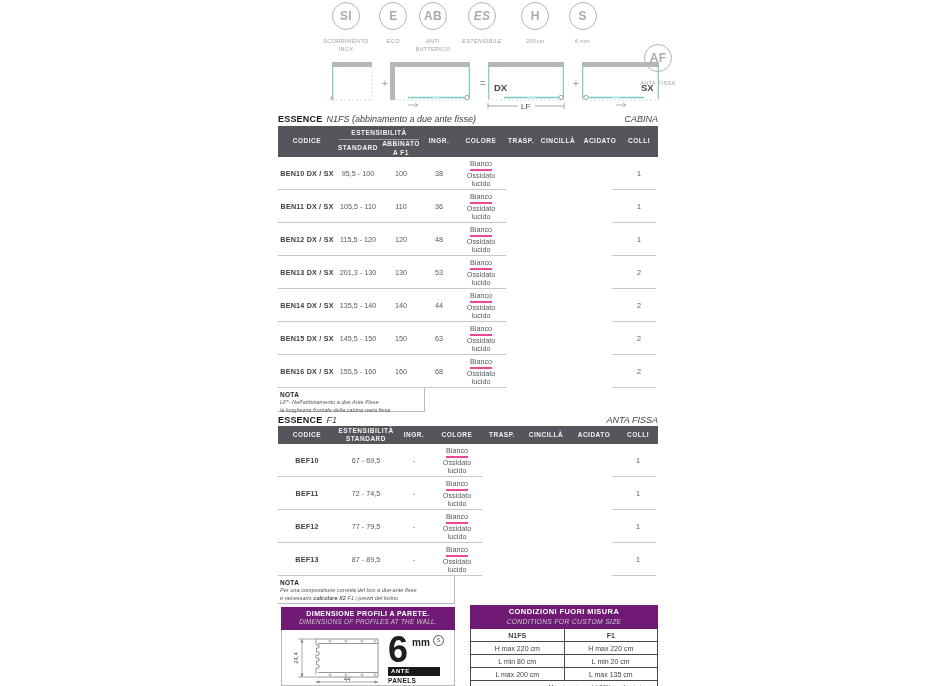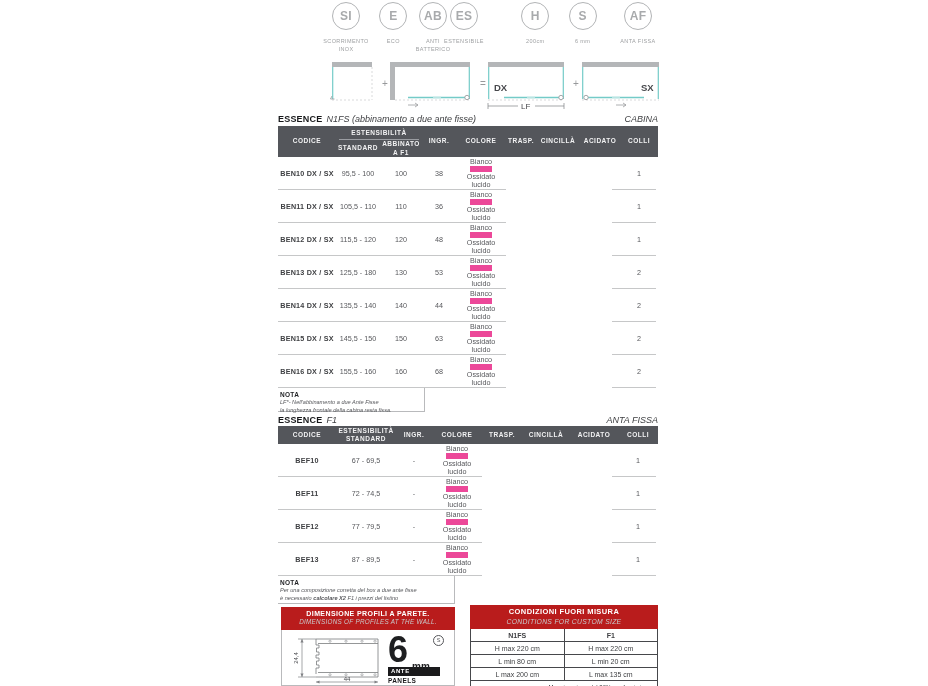--- a/index.html
+++ b/index.html
@@ -37,45 +37,45 @@
   .w2-codice{width:58px}.w2-est{width:60px}.w2-ingr{width:36px}.w2-col{width:50px}
   .w2-trasp{width:40px}.w2-cinc{width:48px}.w2-acid{width:48px}.w2-colli{width:40px}
   
   .rows{position:absolute;left:278px;width:380px;}
   #t1-rows{top:157px;} #t2-rows{top:444px;}
   .trow{position:relative;height:33px;display:flex;font-size:7.2px;}
   .cell{display:flex;align-items:center;justify-content:center;text-align:center;color:#56575b;}
   .cell.code{font-weight:700;color:#3f4043;letter-spacing:.2px;}
   .colore-cell{display:flex;flex-direction:column;}
   .c-top{height:13px;display:flex;align-items:center;justify-content:center;
-         border-bottom:6px solid #ec4899;}
+         border-bottom:2px solid #ec4899;}
   .c-bot{flex:1;display:flex;align-items:center;justify-content:center;
          line-height:1.1;text-align:center;padding:1px 4px 2px;}
   .sep-a,.sep-b{position:absolute;bottom:0;height:1px;background:#c6c7c8;}
   .sep-a{left:0;} .sep-b{left:334px;width:44px;}
   .t1sep{width:228px;} .t2sep{width:204px;}
   
   .nota{position:absolute;left:278px;border-right:1px solid #b9babc;border-bottom:1px solid #b9babc;
         padding:3px 5px 2px 2px;box-sizing:border-box;}
   #nota1{top:388px;width:147px;height:24px;}
   #nota2{top:576px;width:177px;height:28px;}
   .nota-title{font-size:6.5px;font-weight:800;color:#232427;letter-spacing:.3px;}
   .nota-line{font-size:5.6px;font-style:italic;color:#55565a;line-height:1.45;}
   .nota-line b{font-style:italic;}
   
   #profile-box{position:absolute;left:281px;top:607px;width:174px;height:78px;box-sizing:border-box;}
-  .box-header{background:#b91c1c;color:#fff;text-align:center;padding:2px 0 3px;line-height:1.35;}
+  .box-header{background:#701a75;color:#fff;text-align:center;padding:2px 0 3px;line-height:1.35;}
   .box-header .it{font-size:7px;font-weight:700;letter-spacing:.4px;}
   .box-header .en{font-size:6.3px;font-style:italic;color:#c9cacc;letter-spacing:.3px;}
   #profile-body{border:1px solid #b9babc;border-top:none;height:55px;position:relative;}
   #glass-logo{position:absolute;right:8px;top:5px;width:58px;}
   #glass-top{position:relative;height:32px;}
   #glass-number{position:absolute;left:0;top:-6px;font-size:36px;font-weight:800;color:#1e1f21;
                 letter-spacing:-1px;}
-  #glass-unit{position:absolute;left:24px;top:26px;font-size:10px;font-weight:800;color:#1e1f21;}
+  #glass-unit{position:absolute;left:24px;top:2px;font-size:10px;font-weight:800;color:#1e1f21;}
   #glass-badge{position:absolute;right:2px;top:0;width:9px;height:9px;border:1px solid #55565a;
                border-radius:50%;font-size:5.5px;color:#55565a;display:flex;align-items:center;
                justify-content:center;}
   #glass-bar{background:#1a1a1c;color:#fff;font-size:6px;font-weight:700;letter-spacing:.6px;
              padding:1.5px 0 1.5px 3px;width:52px;box-sizing:border-box;}
   #glass-sub{font-size:6.5px;font-weight:800;color:#1a1a1c;letter-spacing:.4px;margin-top:1px;}
   
   #custom-box{position:absolute;left:470px;top:605px;width:188px;box-sizing:border-box;}
   #cs-table{border:1px solid #46474b;border-top:none;}
   .cs-row{display:flex;border-bottom:1px solid #46474b;height:12px;font-size:7px;}
@@ -104,39 +104,39 @@
           <div>ECO</div>
         </div>
       </div>
       <div class="feat-icon" style="left: 393px;">
         <div class="feat-circle">AB</div>
         <div class="feat-label">
           <div>ANTI</div>
           <div>BATTERICO</div>
         </div>
       </div>
-      <div class="feat-icon" style="left: 424px;">
+      <div class="feat-icon" style="left: 442px; font-style: italic;">
         <div class="feat-circle">ES</div>
         <div class="feat-label">
           <div>ESTENSIBILE</div>
         </div>
       </div>
       <div class="feat-icon" style="left: 495.32px;">
         <div class="feat-circle">H</div>
         <div class="feat-label">
           <div>200cm</div>
         </div>
       </div>
       <div class="feat-icon" style="left: 542.65px;">
         <div class="feat-circle">S</div>
         <div class="feat-label">
           <div>6 mm</div>
         </div>
       </div>
-      <div class="feat-icon" style="left: 598px;">
+      <div class="feat-icon" style="left: 618px; margin-top: 42px;">
         <div class="feat-circle">AF</div>
         <div class="feat-label">
           <div>ANTA FISSA</div>
         </div>
       </div>
     </div>
 
   <svg id="diagram" width="330" height="54" viewBox="0 0 330 54">
 
     <g>
@@ -259,21 +259,21 @@
         </div>
         <div class="cell w-trasp"></div>
         <div class="cell w-cinc"></div>
         <div class="cell w-acid"></div>
         <div class="cell w-colli">1</div>
         <div class="sep-a t1sep"></div>
         <div class="sep-b"></div>
       </div>
       <div class="trow">
         <div class="cell code w-codice">BEN13 DX / SX</div>
-        <div class="cell w-std">125,5 - 180</div>
+        <div class="cell w-std">201,3 - 130</div>
         <div class="cell w-abb">130</div>
         <div class="cell w-ingr">53</div>
         <div class="cell colore-cell w-col">
           <div class="c-top">Bianco</div>
           <div class="c-bot">Ossidato lucido</div>
         </div>
         <div class="cell w-trasp"></div>
         <div class="cell w-cinc"></div>
         <div class="cell w-acid"></div>
         <div class="cell w-colli">2</div>

